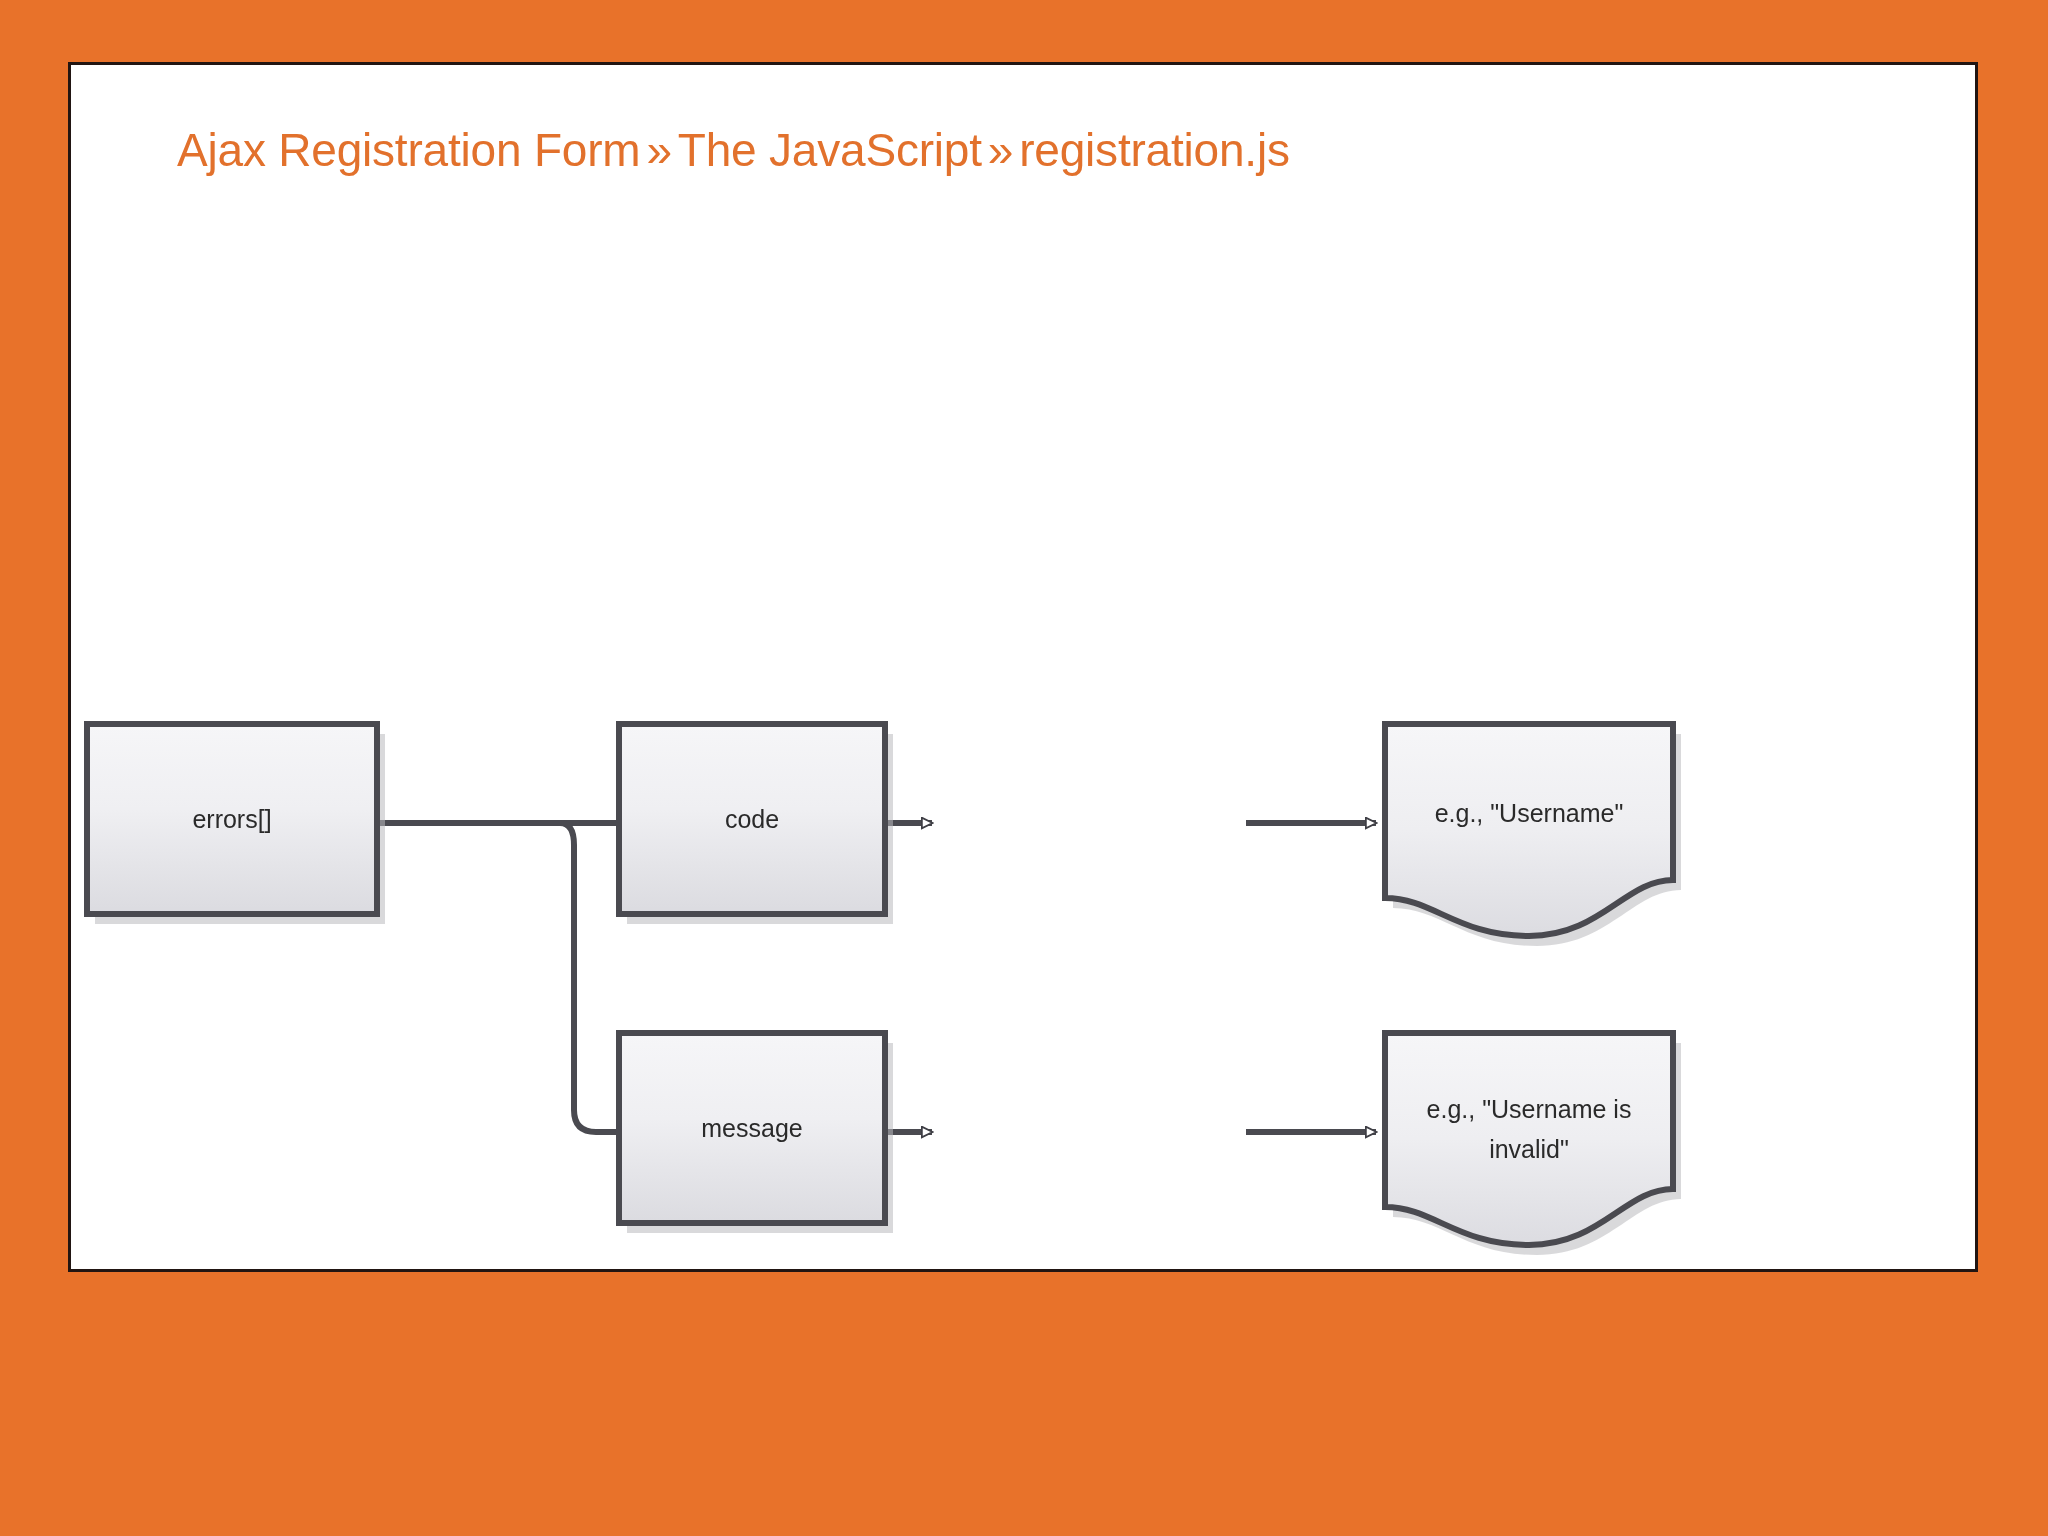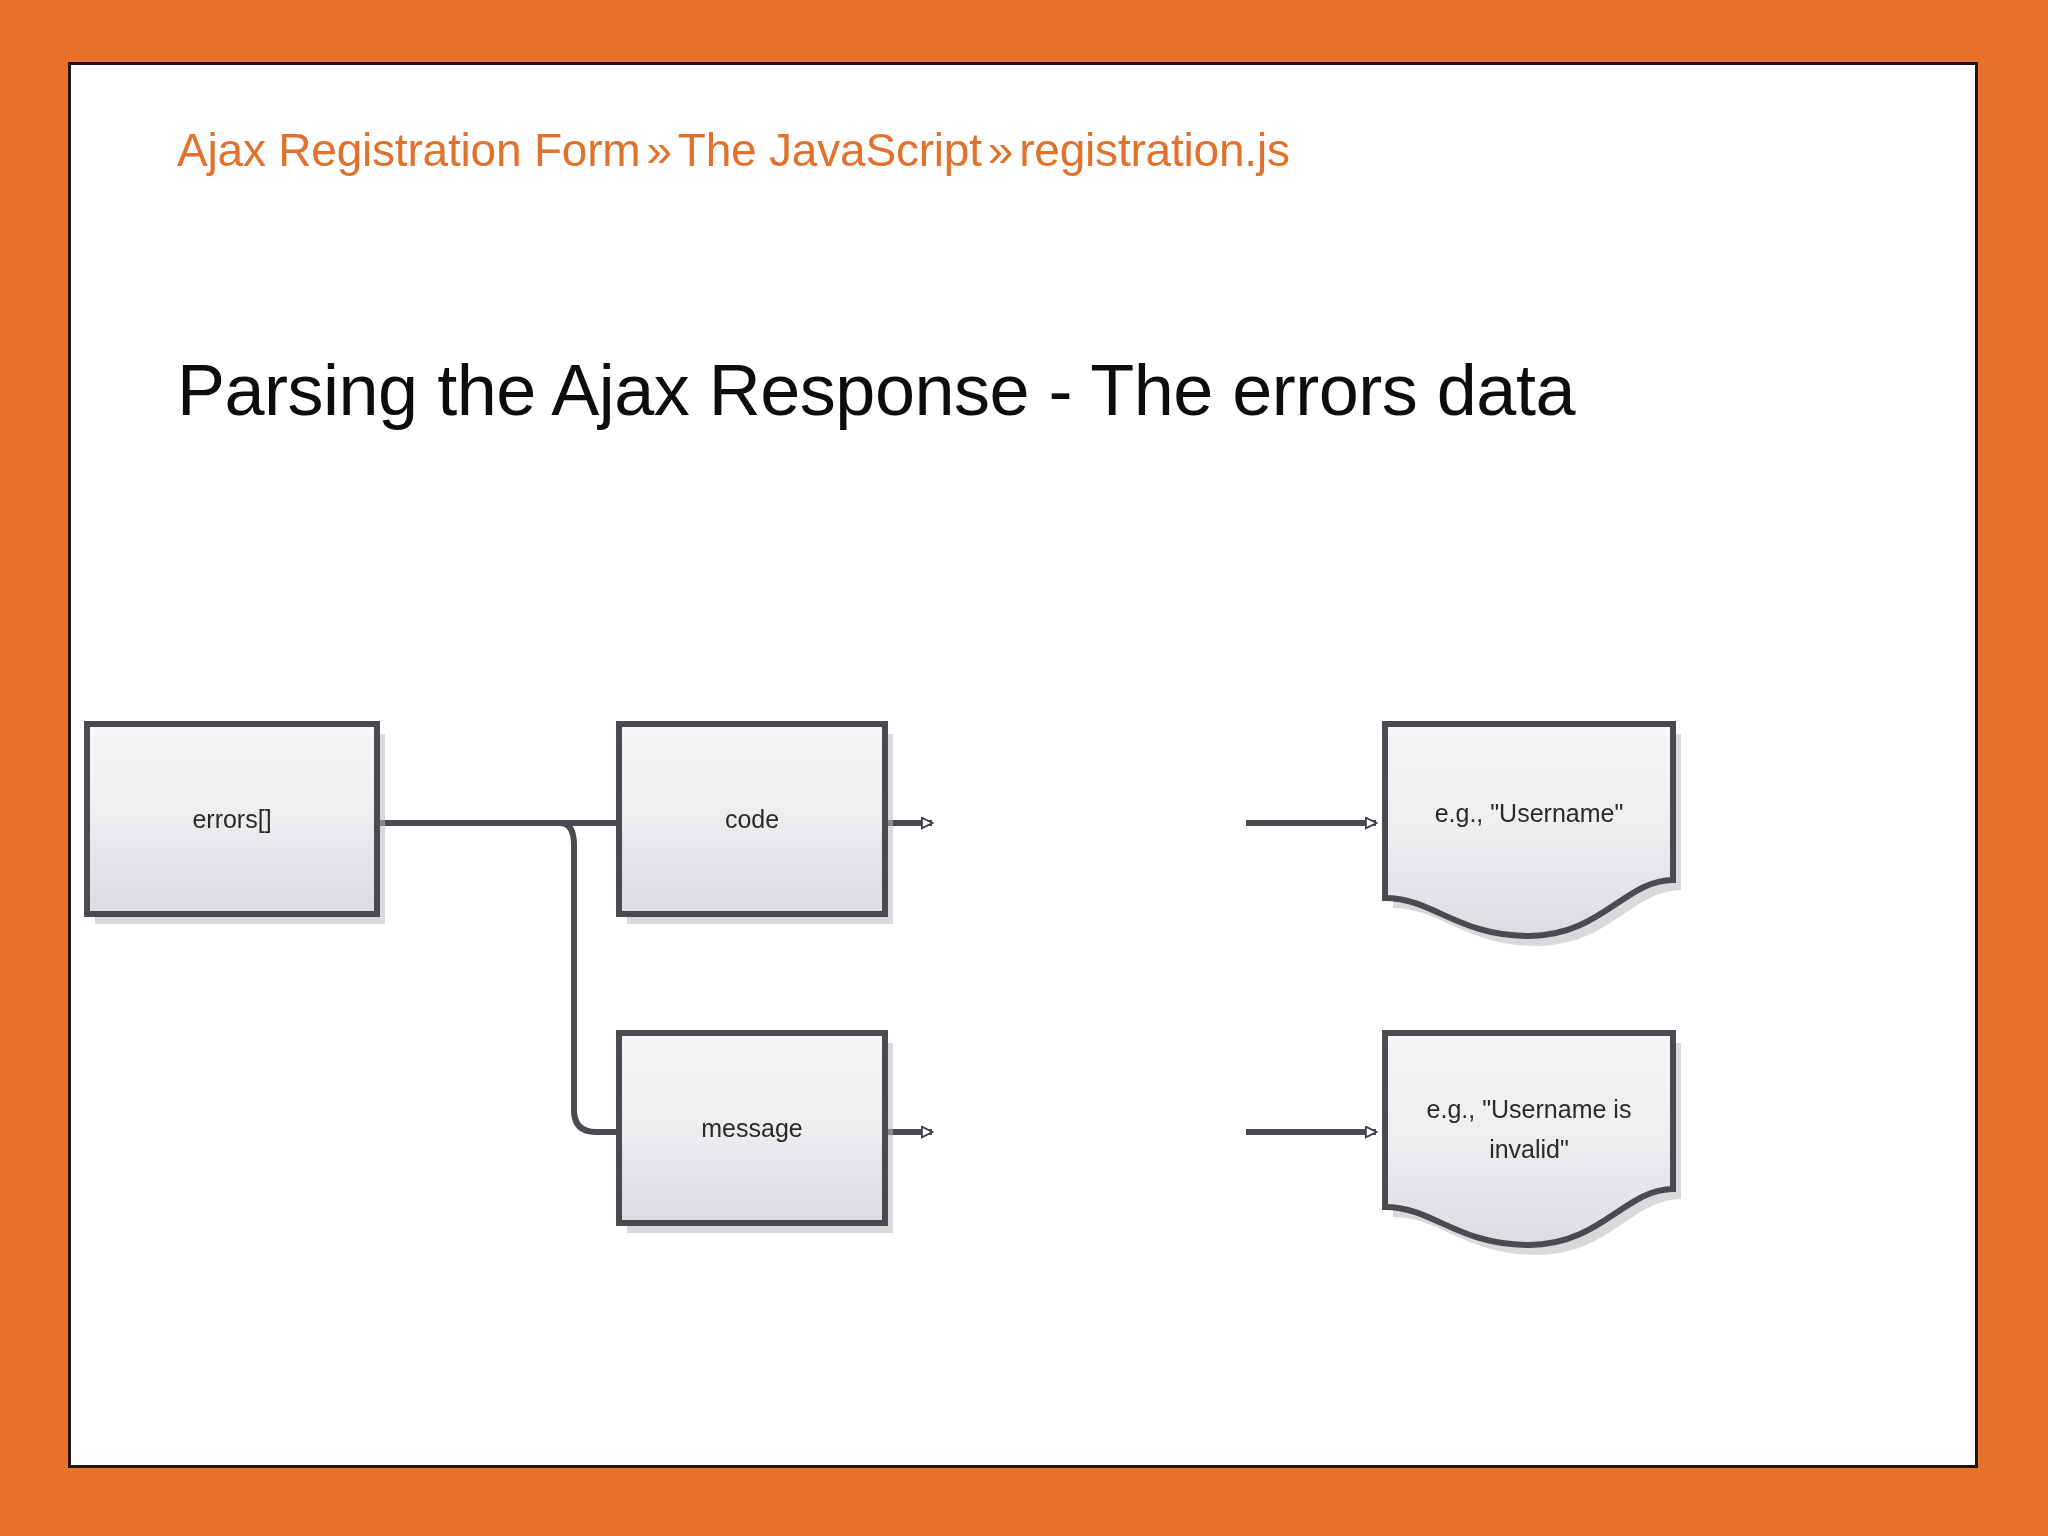--- a/index.html
+++ b/index.html
@@ -21,21 +21,21 @@
     height: 1536px;
     background: #E8722A;
     box-sizing: border-box;
   }
 
   #slide-panel {
     position: absolute;
     left: 68px;
     top: 62px;
     width: 1910px;
-    height: 1406px;
+    height: 1210px;
     background: #ffffff;
     border: 3px solid #211512;
     box-sizing: border-box;
   }
 
   
   #breadcrumb {
     position: absolute;
     left: 106px;
     top: 60px;
@@ -83,21 +83,20 @@
 </head>
 <body>
 
 <div id="slide">
   <div id="slide-panel">
 
     <div id="breadcrumb">
       <span>Ajax Registration Form</span><span class="crumb-sep">»</span><span>The JavaScript</span><span class="crumb-sep">»</span><span>registration.js</span>
     </div>
 
-    <div id="page-title">Parsing the Ajax Response - The errors data</div>
 
     <div id="diagram">
       <svg width="1904" height="1400" viewBox="0 0 1904 1400" xmlns="http://www.w3.org/2000/svg">
         <defs>
           <linearGradient id="nodeGrad" x1="0" y1="0" x2="0" y2="1">
             <stop offset="0%" stop-color="#F6F6F8"></stop>
             <stop offset="45%" stop-color="#EFEFF2"></stop>
             <stop offset="100%" stop-color="#DBDBE0"></stop>
           </linearGradient>
           <linearGradient id="docGrad" x1="0" y1="0" x2="0" y2="1">

